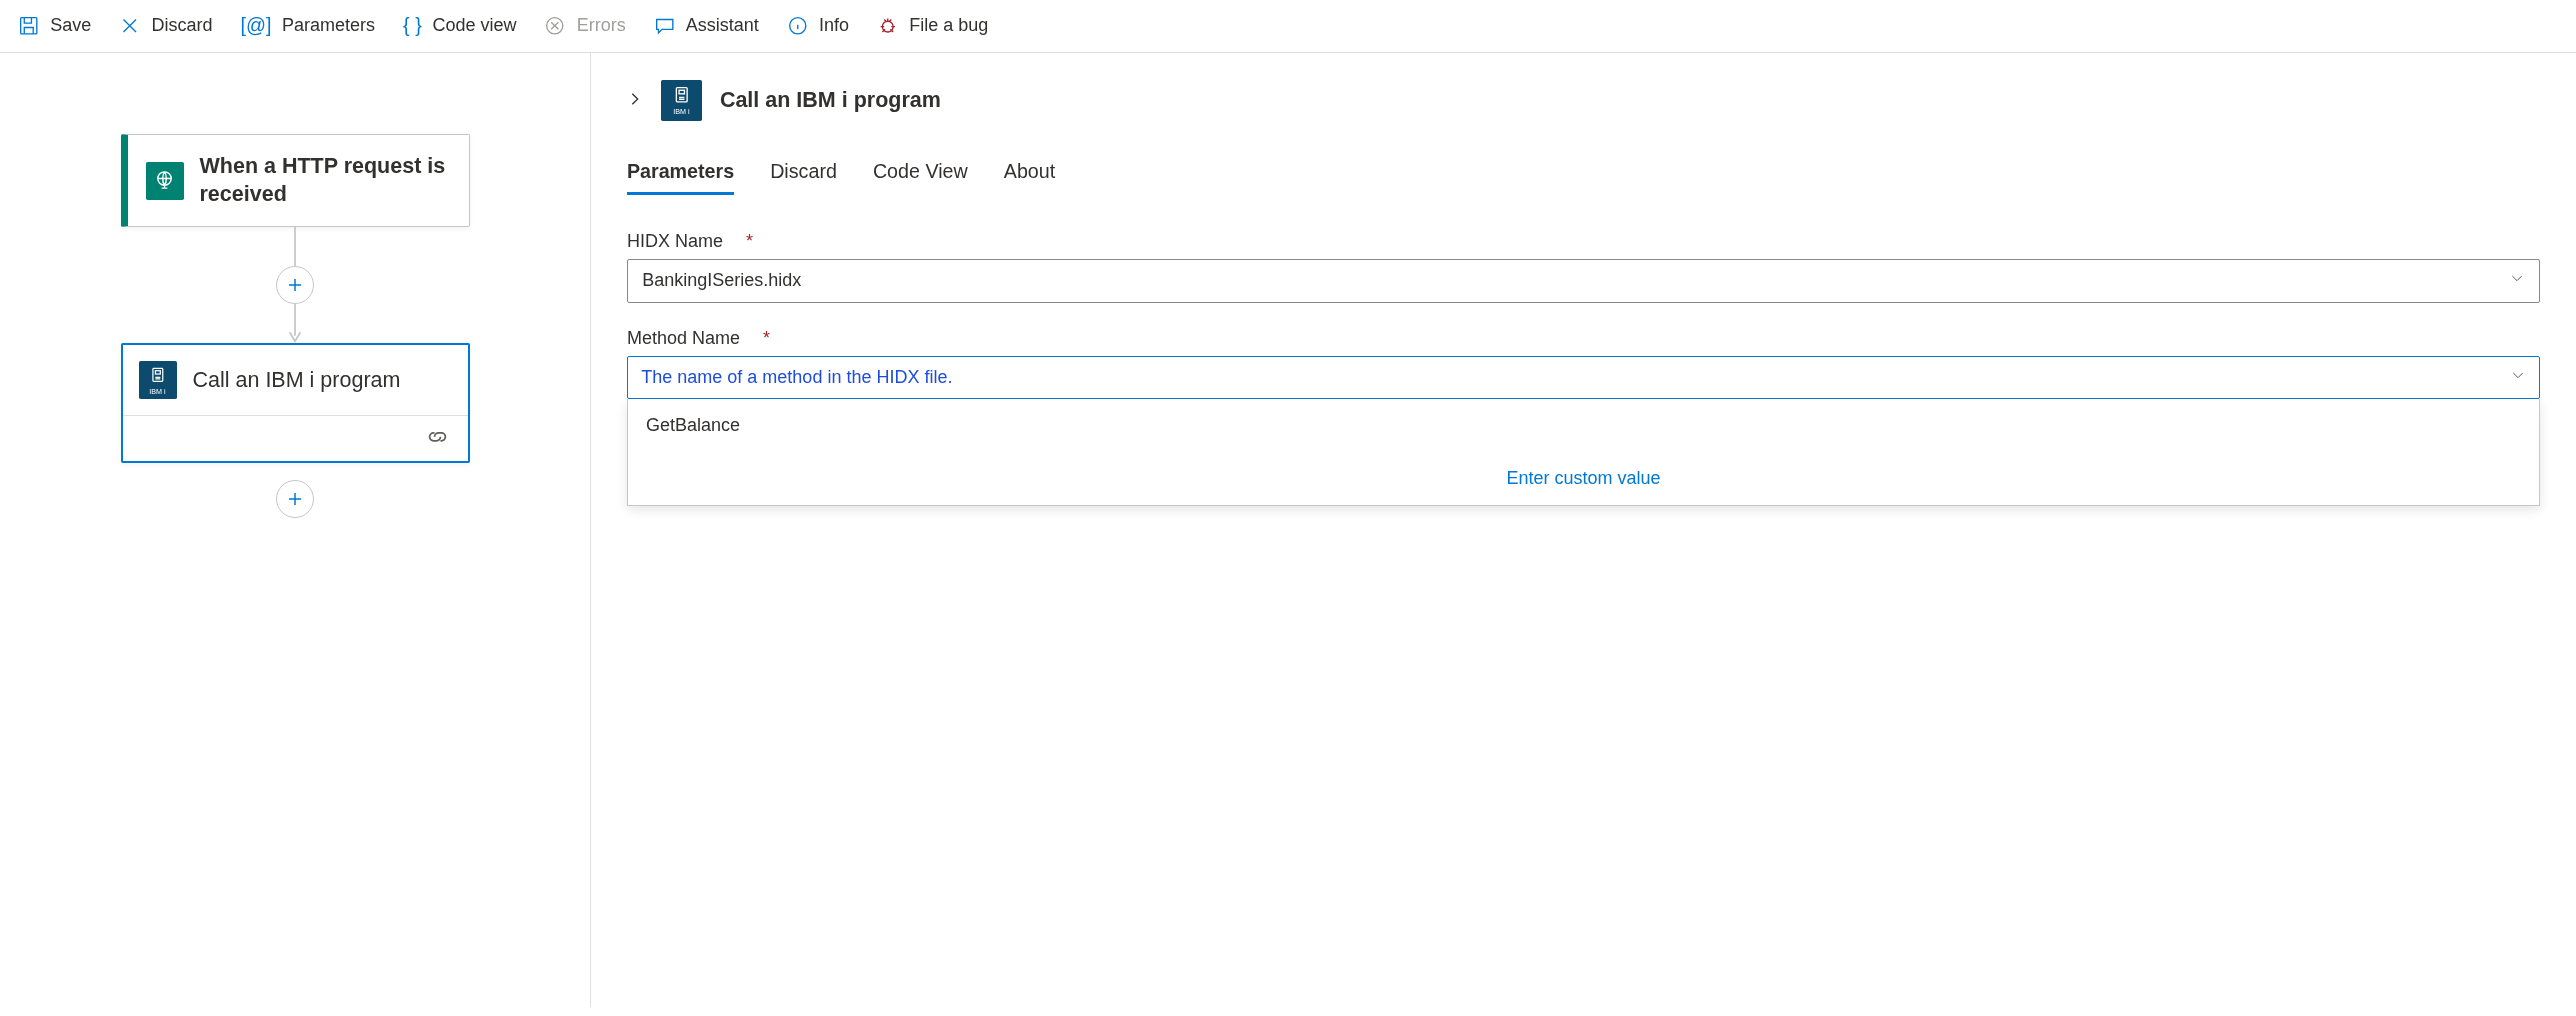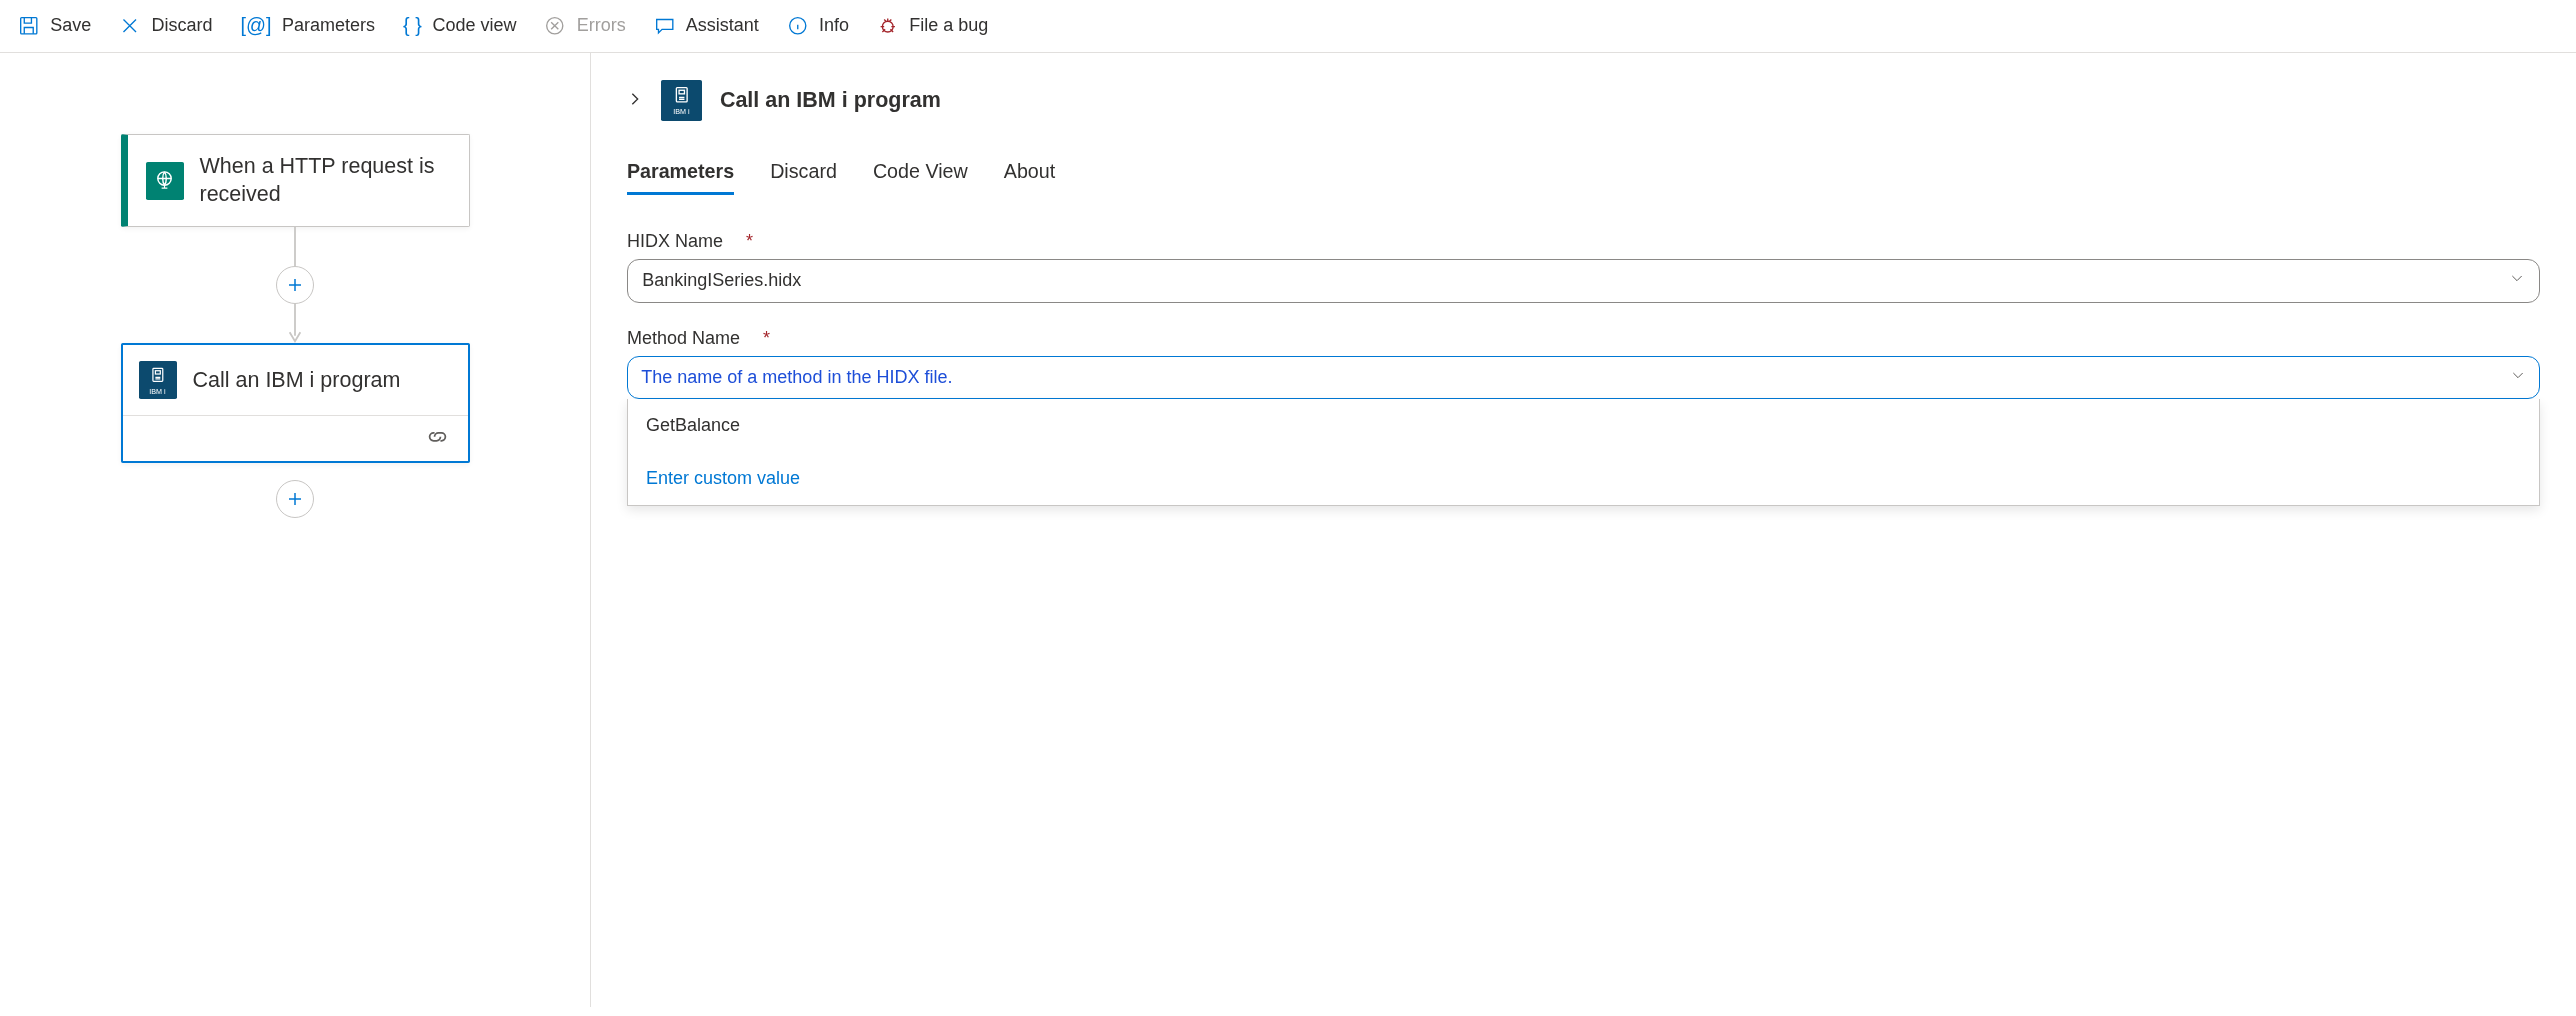--- a/index.html
+++ b/index.html
@@ -78,21 +78,21 @@
       border-radius: 1.8px;
       flex-shrink: 0;
       font-size: 19.7px;
       color: #fff;
     }
     .node-icon.teal { background: #008272; }
     .node-icon.blue { background: #0c4a6e; flex-direction: column; }
     .node-icon.blue .sub-label { font-size: 7.2px; margin-top: 1.8px; }
     .node-title {
       font-size: 21.5px;
-      font-weight: 400;
+      font-weight: 700;
       line-height: 1.3;
     }
     .connector {
       display: flex;
       flex-direction: column;
       align-items: center;
       height: 116px;
       justify-content: center;
       position: relative;
     }
@@ -163,21 +163,21 @@
     .form-label {
       font-size: 18px;
       margin-bottom: 7.2px;
       display: flex;
       gap: 23px;
     }
     .required { color: #a4262c; }
     .select-input {
       width: 100%;
       border: 0.9px solid #8a8886;
-      border-radius: 12px;
+      border-radius: 2px;
       padding: 10.7px 14.3px;
       font-size: 18px;
       display: flex;
       justify-content: space-between;
       align-items: center;
       cursor: pointer;
       background: #fff;
     }
     .select-input.focused {
       border: 1.8px solid #0078d4;
@@ -193,20 +193,21 @@
       box-shadow: 0 5.4px 10.7px rgba(0,0,0,0.1);
       background: #fff;
     }
     .dropdown-option {
       padding: 16px 18px;
       font-size: 18px;
       cursor: pointer;
     }
     .dropdown-option.custom {
       color: #0078d4;
+      text-align: center;
     }
     .selected-node-wrapper {
       width: 349px;
       margin: 0 auto;
       border: 2.7px solid #0078d4;
       border-radius: 1.8px;
       background: #fff;
       box-shadow: 0 1.8px 5.4px rgba(0,0,0,0.05);
     }
     .selected-node-wrapper .inner-row {

